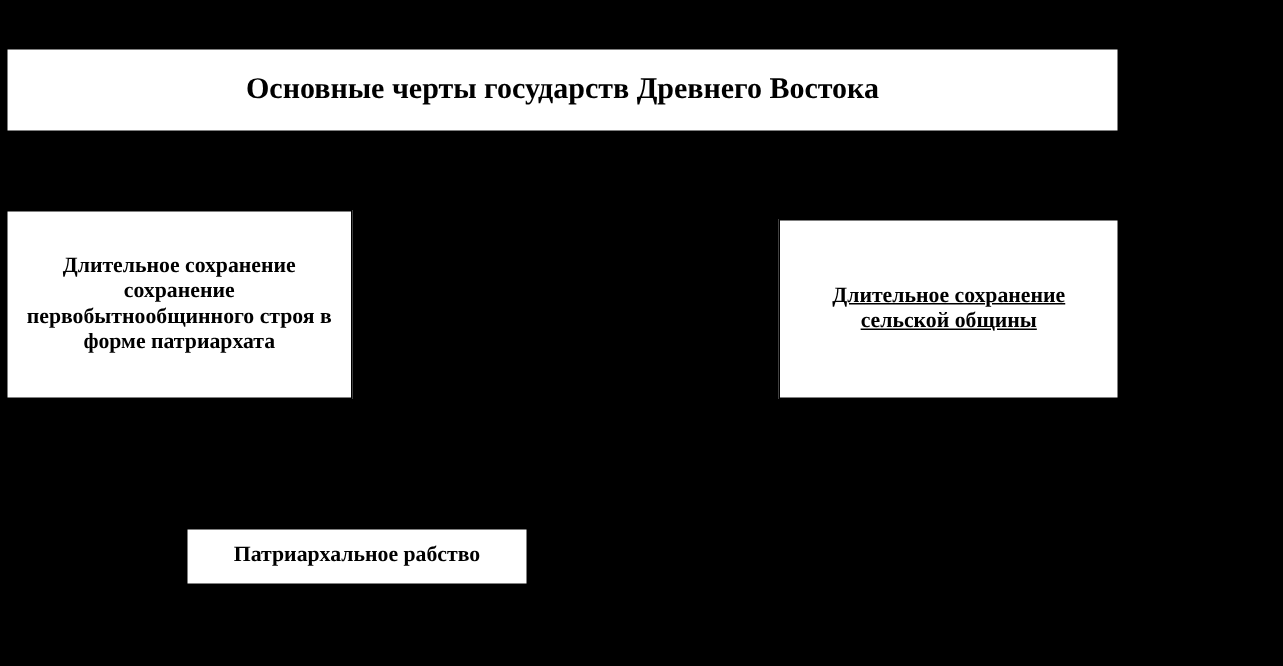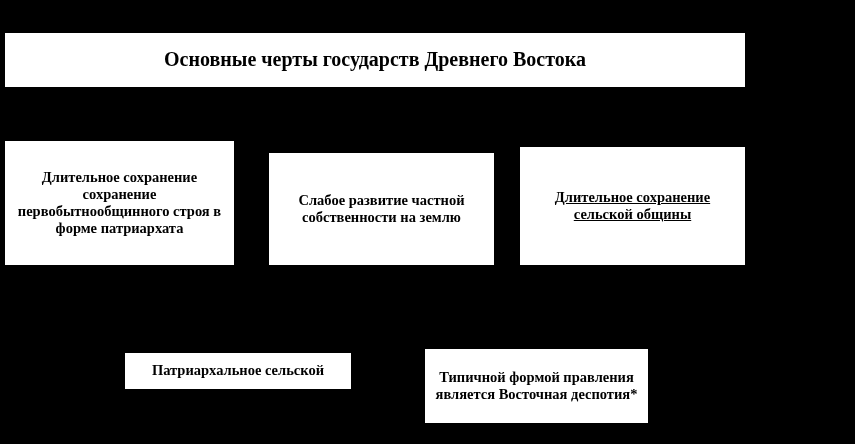--- a/index.html
+++ b/index.html
@@ -95,29 +95,23 @@
 <div class="canvas">
 
   <div class="box" id="title-box">
     <span class="txt">Основные черты государств Древнего Востока</span>
   </div>
 
   <div class="box" id="feature-box-1">
     <span class="txt">Длительное сохранение сохранение первобытнообщинного строя в форме патриархата</span>
   </div>
 
-  <div class="box" id="feature-box-2">
-    <span class="txt">Слабое развитие частной собственности на землю</span>
-  </div>
 
   <div class="box" id="feature-box-3">
     <span class="txt">Длительное сохранение сельской общины</span>
   </div>
 
   <div class="box" id="feature-box-4">
-    <span class="txt">Патриархальное сельской</span>
+    <span class="txt">Патриархальное рабство</span>
   </div>
 
-  <div class="box" id="feature-box-5">
-    <span class="txt">Типичной формой правления является Восточная деспотия*</span>
-  </div>
 
 </div>
 
 </body></html>

